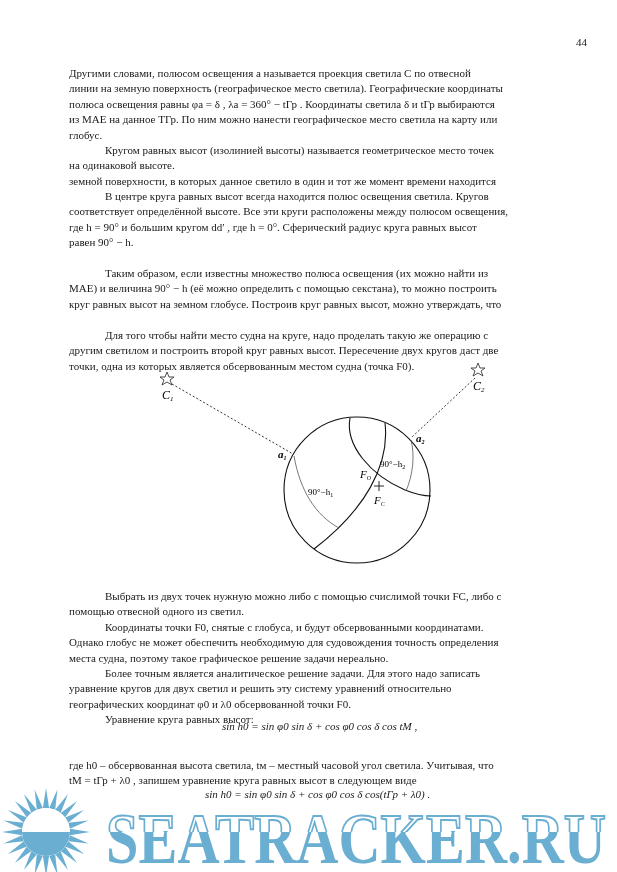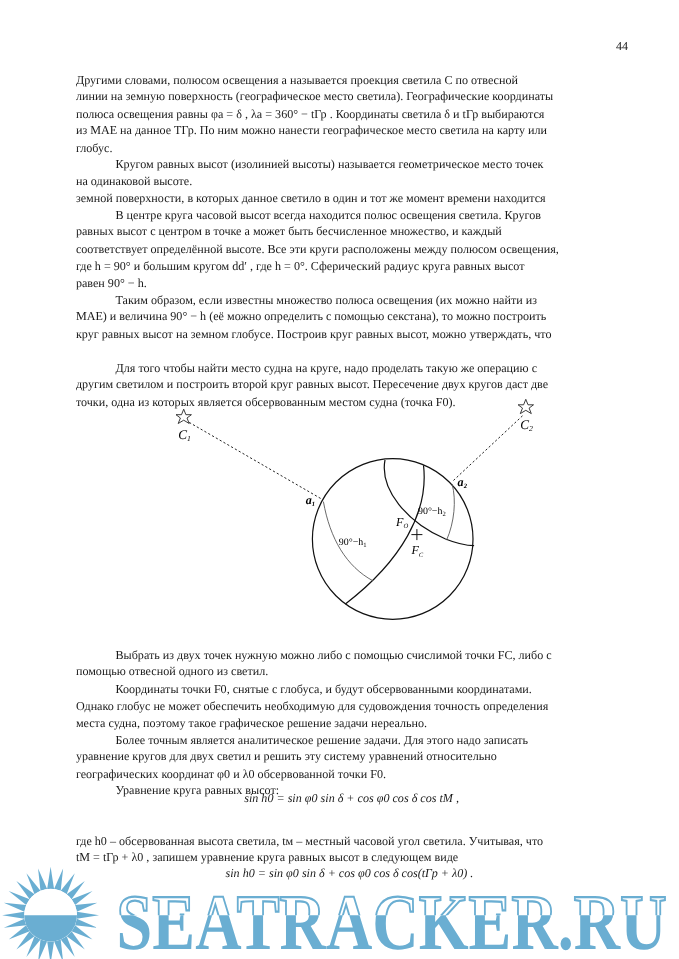--- a/index.html
+++ b/index.html
@@ -1,18 +1,18 @@
 <!DOCTYPE html>
 <html><head>
 <meta charset="utf-8">
 <style>
   html, body { margin: 0; padding: 0; background: #ffffff; }
   body { width: 617px; height: 872px; position: relative; overflow: hidden;
          font-family: "Liberation Serif", "DejaVu Serif", serif; color: #1a1a1a; }
-  .page-num { position: absolute; top: 36px; right: 46px; font-size: 11px; }
+  .page-num { position: absolute; top: 36px; right: 30px; font-size: 11px; }
   .txt { position: absolute; left: 69px; width: 500px; font-size: 11px; line-height: 15.4px; }
   .line { white-space: nowrap; display: block; }
   .ind { padding-left: 36px; }
   .u { }
   .formula { position: absolute; font-size: 11px; white-space: nowrap; }
   #figure { position: absolute; left: 150px; top: 360px; }
   #watermark { position: absolute; left: 0; top: 786px; }
 </style>
 </head>
 <body>
@@ -27,22 +27,21 @@
   <span class="line">глобус.</span>
 </div>
 
 <div class="txt" style="top:143px">
   <span class="line ind"><span class="u">Кругом равных высот</span><span> (изолинией высоты) называется геометрическое место точек</span></span>
   <span class="line">на одинаковой высоте.</span>
   <span class="line">земной поверхности, в которых данное светило в один и тот же момент времени находится</span>
 </div>
 
 <div class="txt" style="top:189px">
-  <span class="line ind">В центре круга часовой высот всегда находится полюс освещения светила. Кругов</span>
-  <span class="line">равных высот с центром в точке  a  может быть бесчисленное множество, и каждый</span>
+  <span class="line ind">В центре круга равных высот всегда находится полюс освещения светила. Кругов</span>
   <span class="line">соответствует определённой высоте. Все эти круги расположены между полюсом освещения,</span>
   <span class="line">где  h = 90°  и большим кругом  dd′ , где  h = 0°. Сферический радиус круга равных высот</span>
   <span class="line">равен  90° − h.</span>
 </div>
 
 <div class="txt" style="top:266px">
   <span class="line ind">Таким образом, если известны множество полюса освещения (их можно найти из</span>
   <span class="line">МАЕ) и величина  90° − h  (её можно определить с помощью секстана), то можно построить</span>
   <span class="line">круг равных высот на земном глобусе. Построив круг равных высот, можно утверждать, что</span>
 </div>

